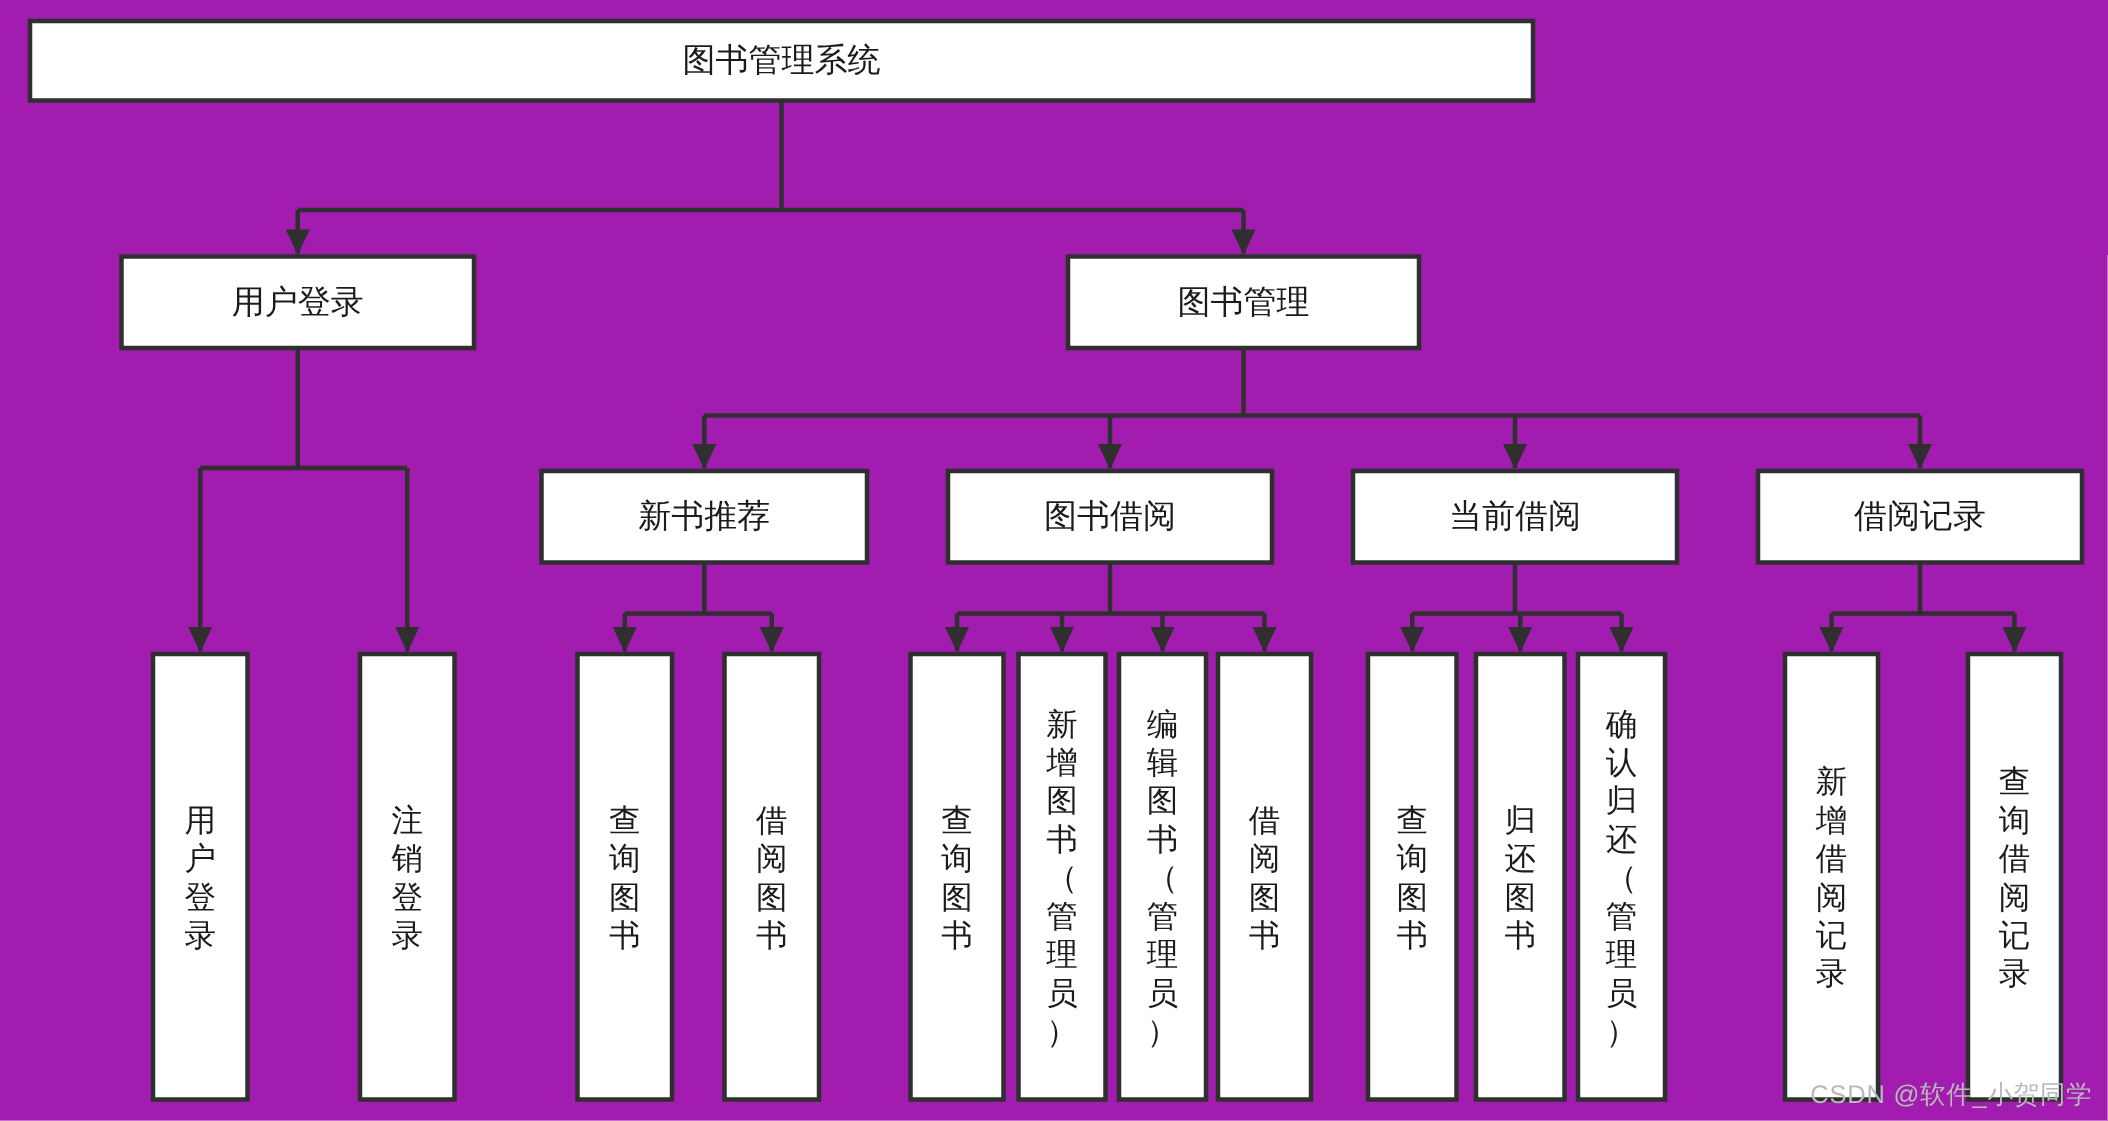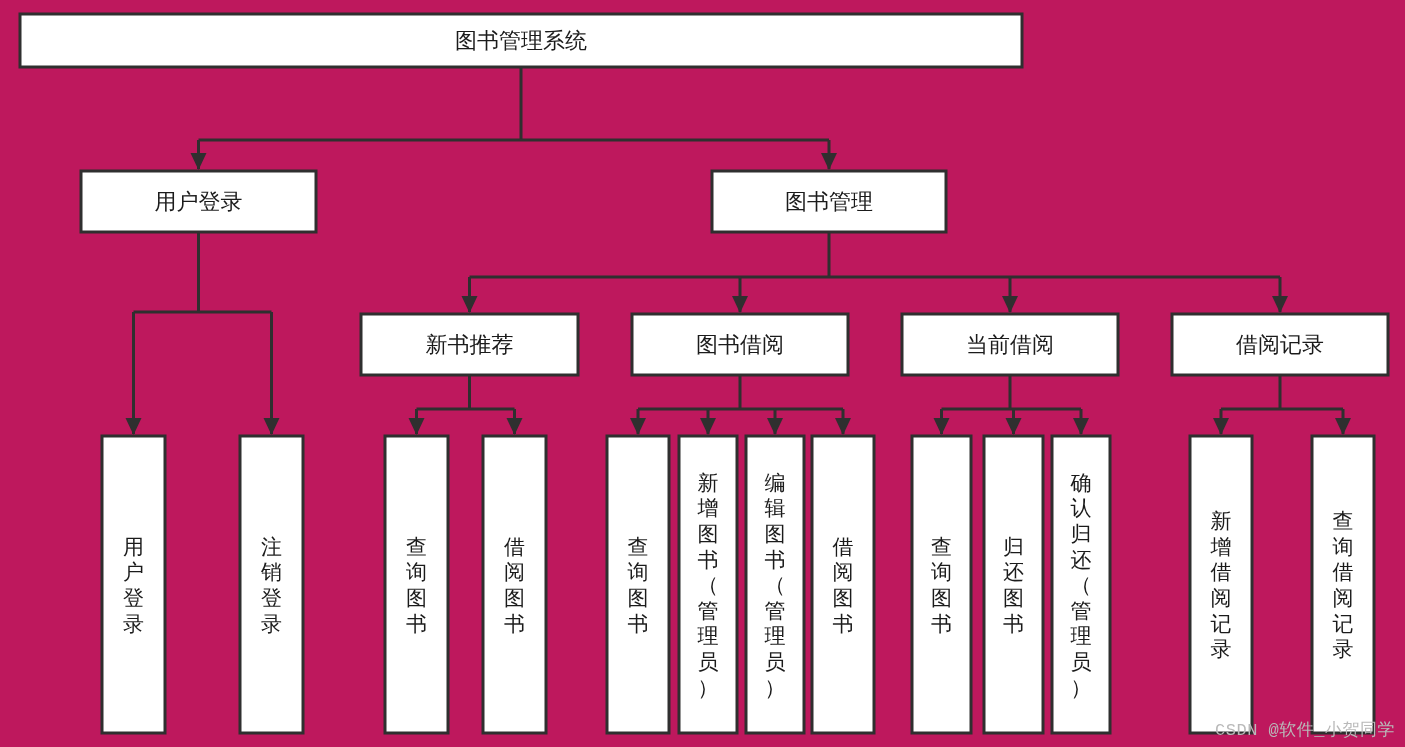--- a/index.html
+++ b/index.html
@@ -10,21 +10,21 @@
   body {
     width: 1405px;
     height: 747px;
     font-family: "DejaVu Sans", "Liberation Sans", sans-serif;
     overflow: hidden;
   }
   #diagram-root {
     position: relative;
     width: 1405px;
     height: 747px;
-    background: #be185d;
+    background: #a21caf;
   }
   svg.flow {
     position: absolute;
     left: 0;
     top: 0;
     width: 1405px;
     height: 747px;
   }
   .node-box {
     fill: #ffffff;
@@ -50,21 +50,21 @@
     fill: none;
   }
   .arrow-head {
     fill: #2f2f2f;
     stroke: none;
   }
   .watermark {
     position: absolute;
     right: 10px;
     bottom: 6px;
-    font-family: Liberation Mono, monospace;
+    font-family: Liberation Sans, sans-serif;
     font-size: 17px;
     color: #b9b9b9;
     white-space: nowrap;
     letter-spacing: 0.5px;
     user-select: none;
   }
 </style>
 </head>
 <body>
 

